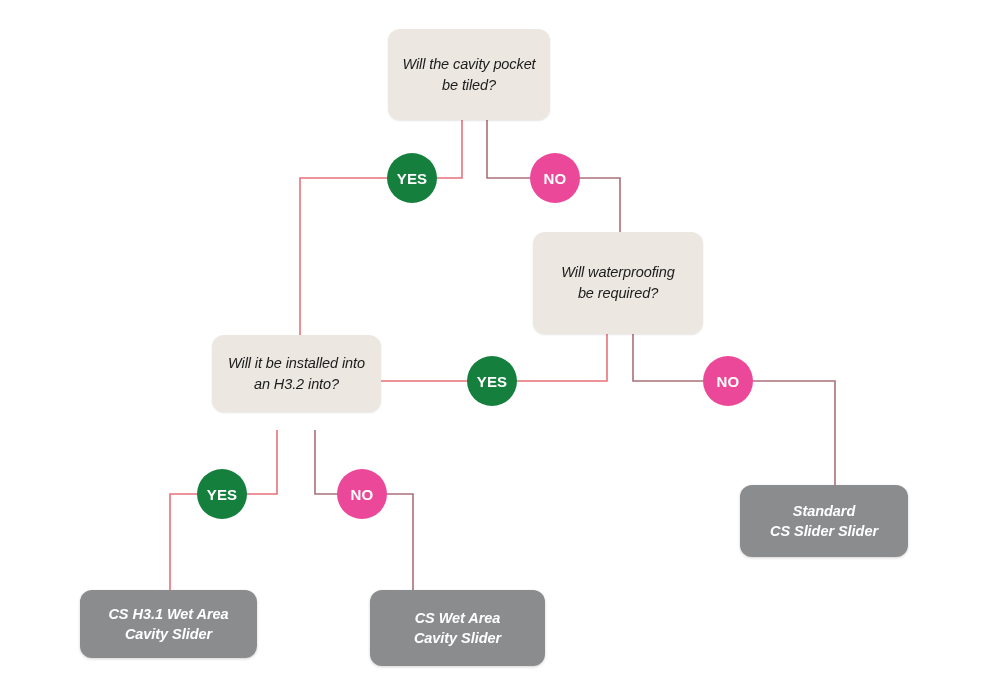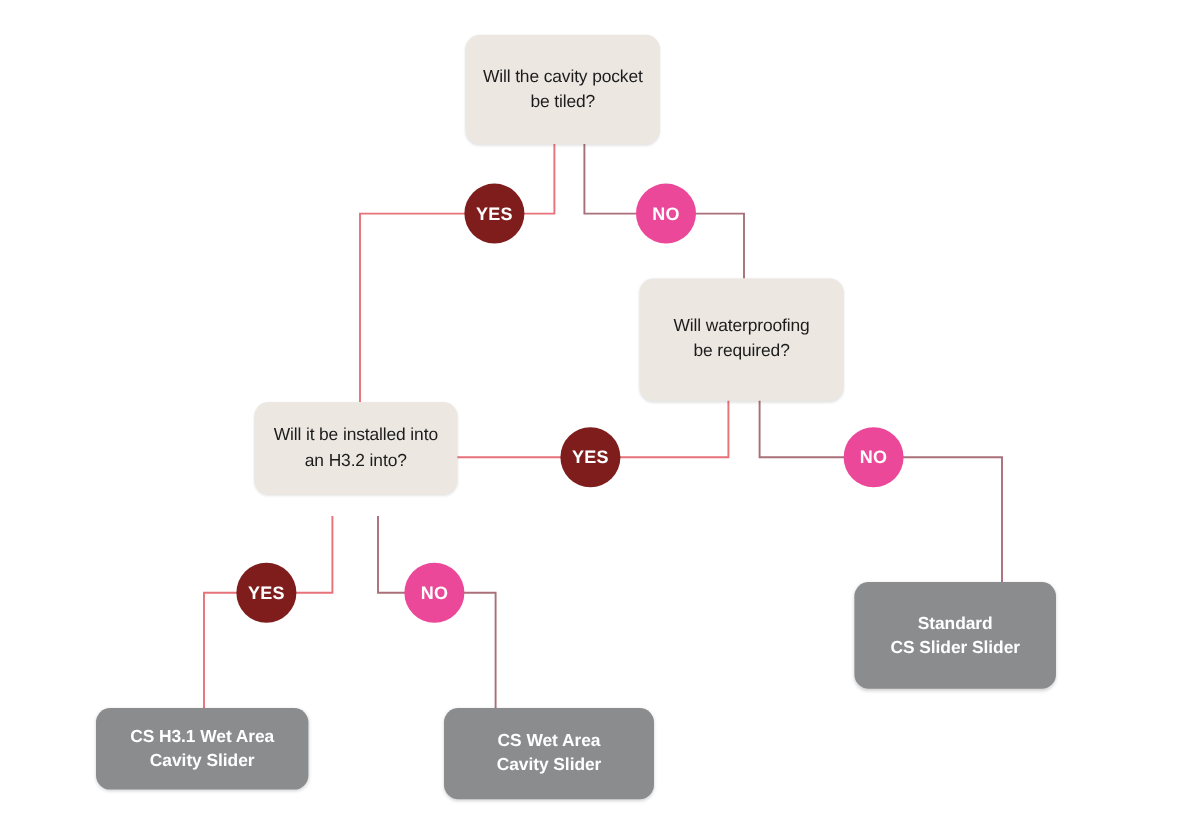--- a/index.html
+++ b/index.html
@@ -47,35 +47,36 @@
     background: #8a8c8e;
     color: #ffffff;
     font-weight: bold;
     font-size: 14.5px;
     line-height: 1.38;
     letter-spacing: -0.05px;
     box-shadow: 0 1px 3px rgba(0,0,0,0.18);
   }
   .node .txt {
     padding: 0 10px;
+    font-style: italic;
   }
   .badge {
     position: absolute;
     width: 50px;
     height: 50px;
     border-radius: 50%;
     display: flex;
     align-items: center;
     justify-content: center;
     color: #ffffff;
     font-weight: bold;
     font-size: 15px;
     letter-spacing: 0.2px;
   }
-  .badge.yes { background: #7f1d1d; }
+  .badge.yes { background: #15803d; }
   .badge.no  { background: #ec4899; }
 </style>
 </head>
 <body>
 
 <div id="canvas">
 
   <svg class="wires" viewBox="0 0 1000 700" xmlns="http://www.w3.org/2000/svg">
     <g fill="none" stroke-width="1.6">
 
@@ -121,21 +122,21 @@
     </div>
   </div>
 
   <div class="node result" style="left:330px; top:590px; width:175px; height:76px;margin-left:40px;">
     <div class="txt">
       <span>CS Wet Area</span><br>
       <span>Cavity Slider</span>
     </div>
   </div>
 
-  <div class="node result" style="left:712px; top:485px; width:168px; height:89px;">
+  <div class="node result" style="left:740px; top:485px; width:168px; height:72px;">
     <div class="txt">
       <span>Standard</span><br>
       <span>CS Slider Slider</span>
     </div>
   </div>
 
   <div class="badge yes" style="left:387px; top:153px;">YES</div>
 
   <div class="badge no" style="left:530px; top:153px;">NO</div>
 

